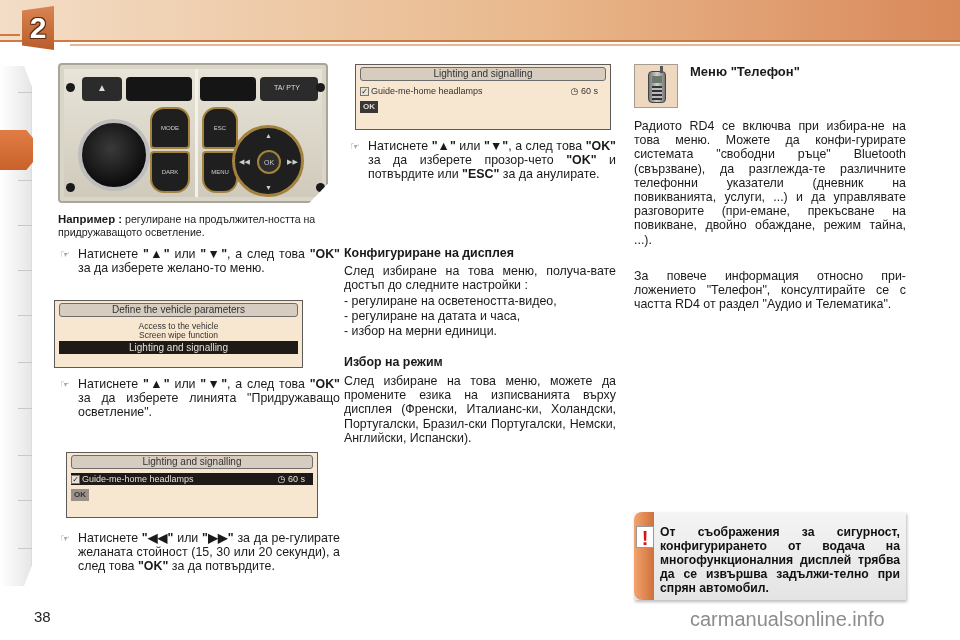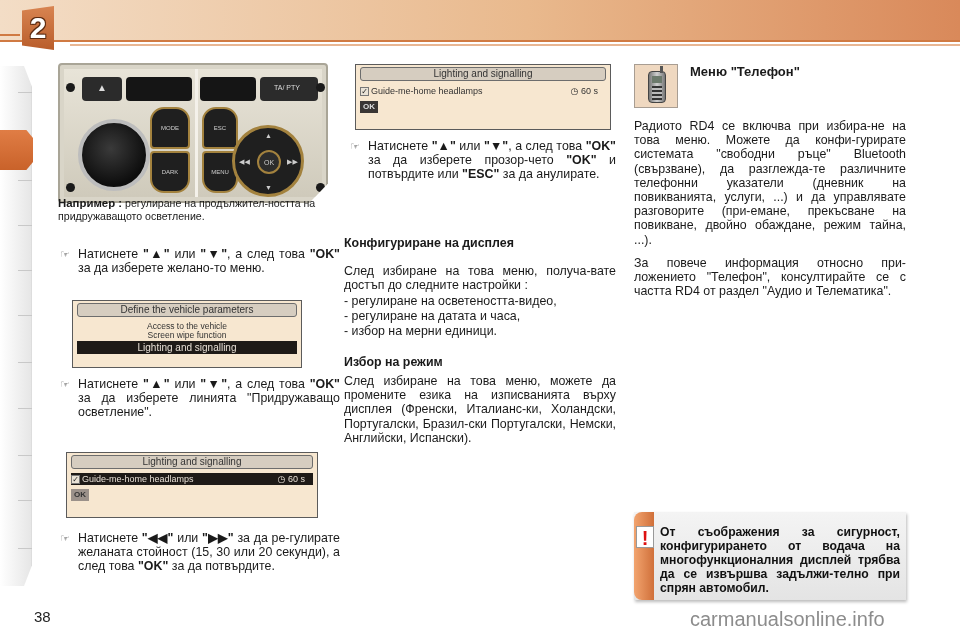--- a/index.html
+++ b/index.html
@@ -156,30 +156,30 @@
           <span>OK</span>
         </div>
     </div>
     <div class="screw" style="left:2px;top:14px"></div>
     <div class="screw" style="left:2px;top:114px"></div>
     <div class="screw" style="left:252px;top:14px"></div>
     <div class="screw" style="left:252px;top:114px"></div>
   </div>
 </div>
 
-<div class="caption" style="left:58px;top:197px;width:282px">
+<div class="caption" style="left:58px;top:213px;width:282px">
   <b>Например :</b><span> регулиране на продължител-ността на придружаващото осветление.</span>
 </div>
 
 <span class="bullet" style="left:60px;top:248px">☞</span>
 <div class="txt" style="left:78px;top:247px;width:262px">
   <span>Натиснете </span><b>"▲"</b><span> или </span><b>"▼"</b><span>, а след това </span><b>"OK"</b><span> за да изберете желано-то меню.</span>
 </div>
 
-<div class="lcd" style="left:72px;top:300px;width:230px;height:68px">
+<div class="lcd" style="left:54px;top:300px;width:249px;height:68px">
   <div class="lcd-title">Define the vehicle parameters</div>
   <div class="lcd-line" style="top:20px">Access to the vehicle</div>
   <div class="lcd-line" style="top:29px">Screen wipe function</div>
   <div class="lcd-sel" style="top:40px">Lighting and signalling</div>
 </div>
 
 <span class="bullet" style="left:60px;top:378px">☞</span>
 <div class="txt" style="left:78px;top:377px;width:262px">
   <span>Натиснете </span><b>"▲"</b><span> или </span><b>"▼"</b><span>, а след това </span><b>"OK"</b><span> за да изберете линията "Придружаващо осветление".</span>
 </div>
@@ -205,39 +205,39 @@
     <span class="lcd-val">◷ <span>60</span> s</span>
   </div>
   <div class="lcd-ok" style="top:36px">OK</div>
 </div>
 
 <span class="bullet" style="left:350px;top:140px">☞</span>
 <div class="txt" style="left:368px;top:139px;width:248px">
   <span>Натиснете </span><b>"▲"</b><span> или </span><b>"▼"</b><span>, а след това </span><b>"OK"</b><span> за да изберете прозор-чето </span><b>"OK"</b><span> и потвърдите или </span><b>"ESC"</b><span> за да анулирате.</span>
 </div>
 
-<div class="sec-title" style="left:344px;top:236px">Конфигуриране на дисплея</div>
+<div class="sec-title" style="left:344px;top:246px">Конфигуриране на дисплея</div>
 <div class="txt" style="left:344px;top:264px;width:272px">След избиране на това меню, получа-вате достъп до следните настройки :</div>
 <div class="txt" style="left:344px;top:294px;width:272px;text-align:left">- регулиране на осветеността-видео,</div>
 <div class="txt" style="left:344px;top:309px;width:272px;text-align:left">- регулиране на датата и часа,</div>
 <div class="txt" style="left:344px;top:324px;width:272px;text-align:left">- избор на мерни единици.</div>
 
 <div class="sec-title" style="left:344px;top:355px">Избор на режим</div>
 <div class="txt" style="left:344px;top:374px;width:272px">След избиране на това меню, можете да промените езика на изписванията върху дисплея (Френски, Италианс-ки, Холандски, Португалски, Бразил-ски Португалски, Немски, Английски, Испански).</div>
 
 <div class="phone-box">
   <div class="phone">
     <div class="phone-antenna"></div>
     <div class="phone-screen"></div>
     <div class="phone-keys"></div>
   </div>
 </div>
 <div class="sec-title" style="left:690px;top:64px;font-size:13px">Меню "Телефон"</div>
 <div class="txt" style="left:634px;top:119px;width:272px">Радиото RD4 се включва при избира-не на това меню. Можете да конфи-гурирате системата "свободни ръце" Bluetooth (свързване), да разглежда-те различните телефонни указатели (дневник на повикванията, услуги, ...) и да управлявате разговорите (при-емане, прекъсване на повикване, двойно обаждане, режим тайна, ...).</div>
-<div class="txt" style="left:634px;top:256px;width:272px">За повече информация относно при-ложението "Телефон", консултирайте се с частта RD4 от раздел "Аудио и Телематика".</div>
+<div class="txt" style="left:634px;top:269px;width:272px">За повече информация относно при-ложението "Телефон", консултирайте се с частта RD4 от раздел "Аудио и Телематика".</div>
 
 <div class="warn">
   <div class="warn-bar"></div>
   <div class="warn-icon">!</div>
   <div class="warn-text">От съображения за сигурност, конфигурирането от водача на многофункционалния дисплей трябва да се извършва задължи-телно при спрян автомобил.</div>
 </div>
 
 <div class="page-num">38</div>
 <div class="watermark">carmanualsonline.info</div>
 

